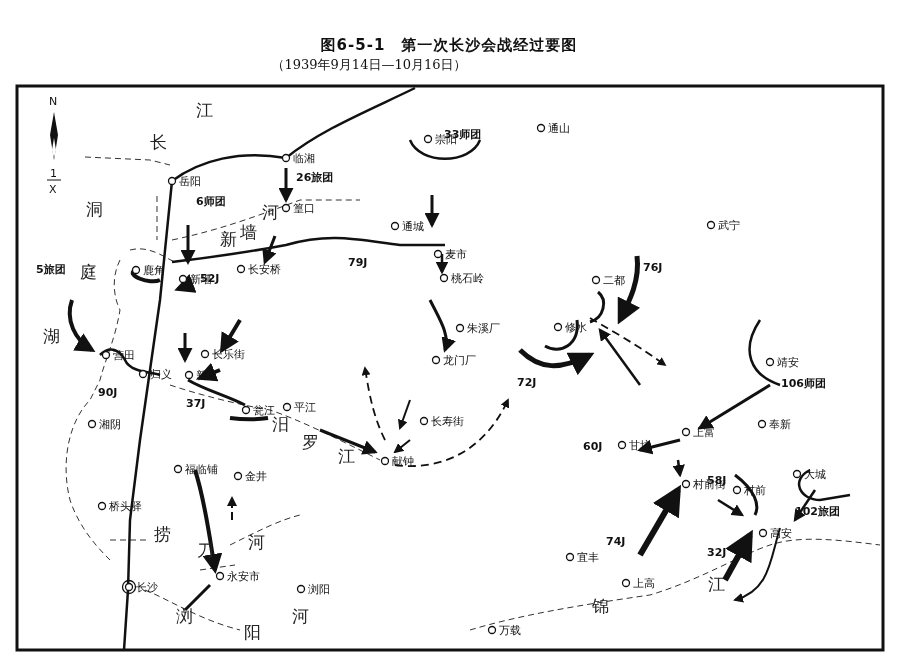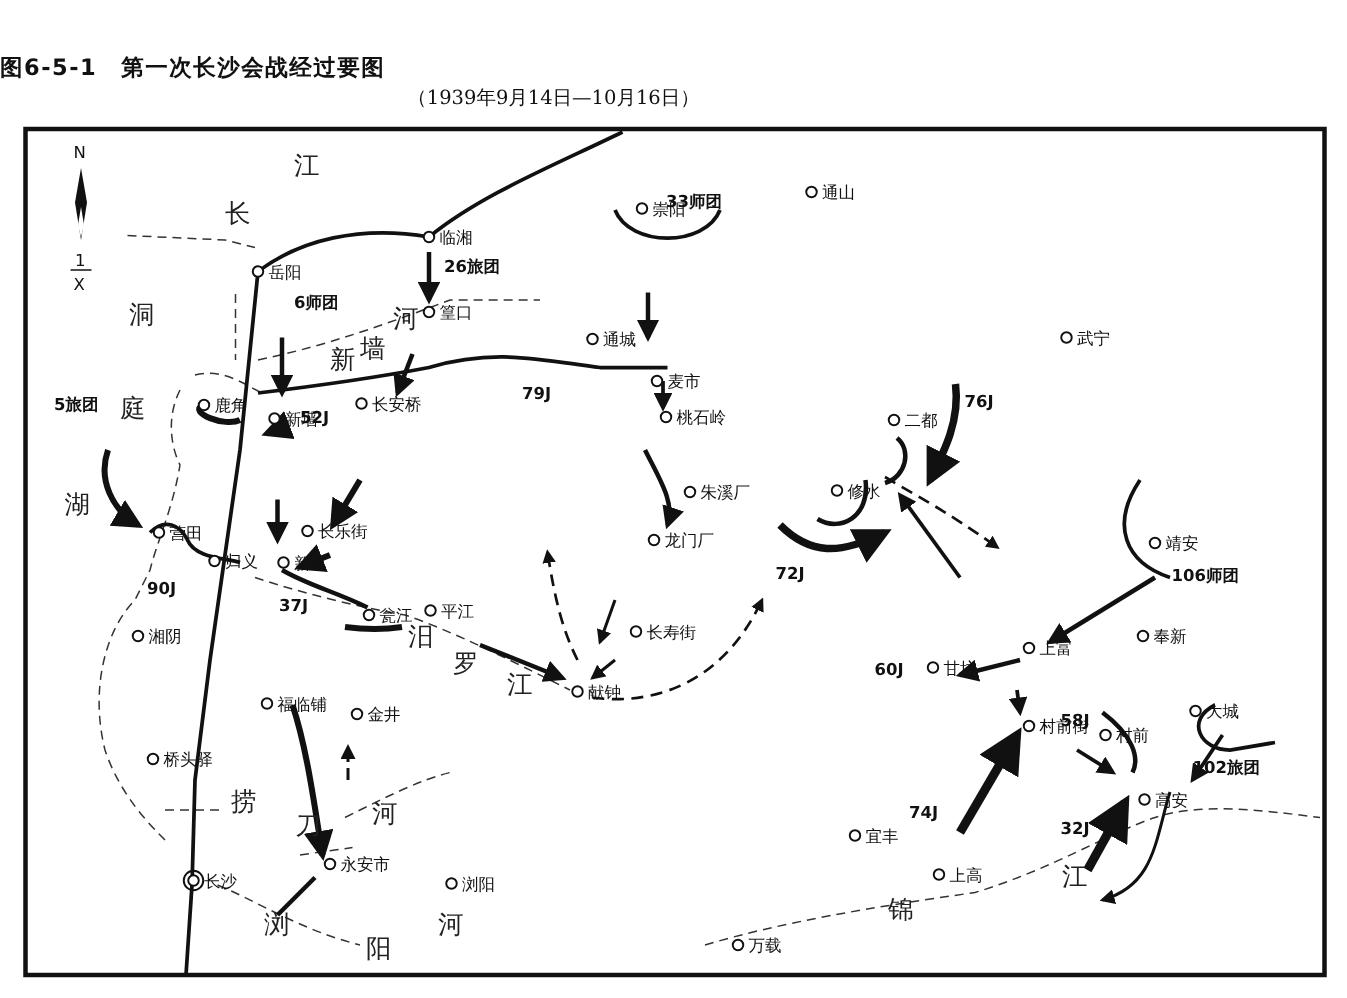--- a/index.html
+++ b/index.html
@@ -1,18 +1,18 @@
 <!DOCTYPE html>
 <html><head>
 <meta charset="utf-8">
 <style>
   html, body { margin: 0; padding: 0; background: #ffffff; }
   body { width: 898px; height: 665px; position: relative; overflow: hidden;
          font-family: "DejaVu Sans", sans-serif; color: #111; }
-  .title { position: absolute; left: 0; width: 898px; text-align: left;
+  .title { position: absolute; left: 0; width: 898px; text-align: center;
            font-weight: bold; font-size: 15px; top: 36px; letter-spacing: 1px; }
   .subtitle { position: absolute; left: 0; width: 738px; text-align: center;
               font-size: 13px; top: 56px; font-family: "DejaVu Serif", serif; }
   svg.map { position: absolute; left: 0; top: 0; }
   .lbl { font-family: "DejaVu Sans", sans-serif; font-size: 11px; fill: #111; }
   .unit { font-family: "DejaVu Sans", sans-serif; font-size: 11px; font-weight: bold; fill: #111; }
   .water { font-family: "DejaVu Serif", serif; font-size: 17px; fill: #222; }
   .north { font-family: "DejaVu Sans", sans-serif; font-size: 11px; fill: #111; }
 </style>
 </head>

